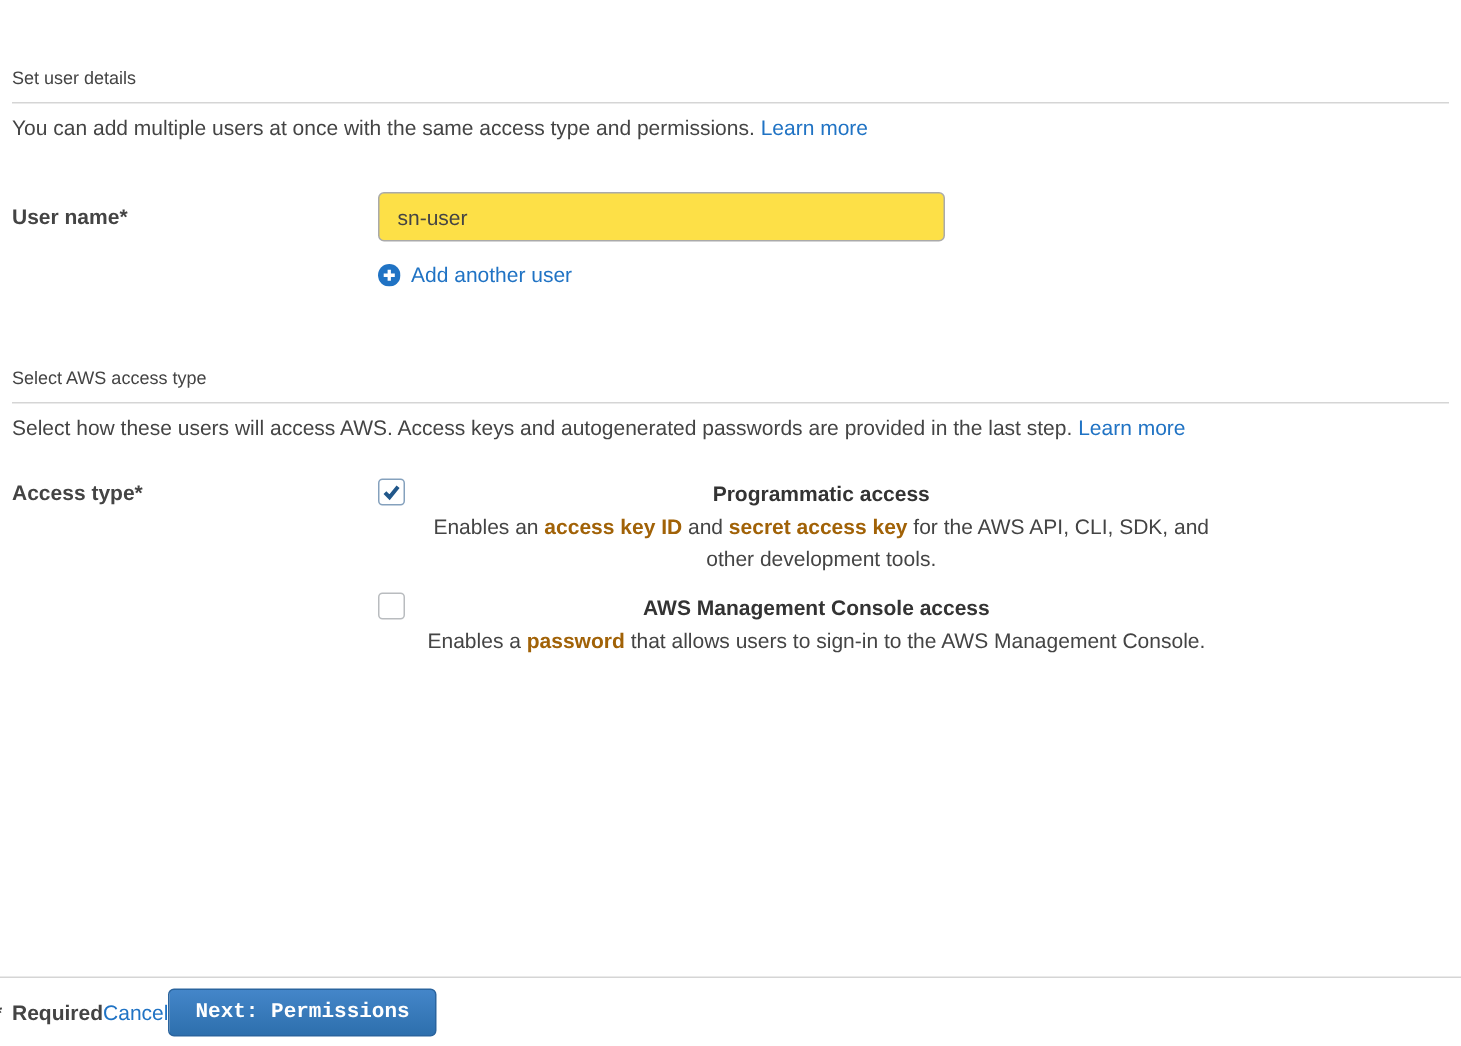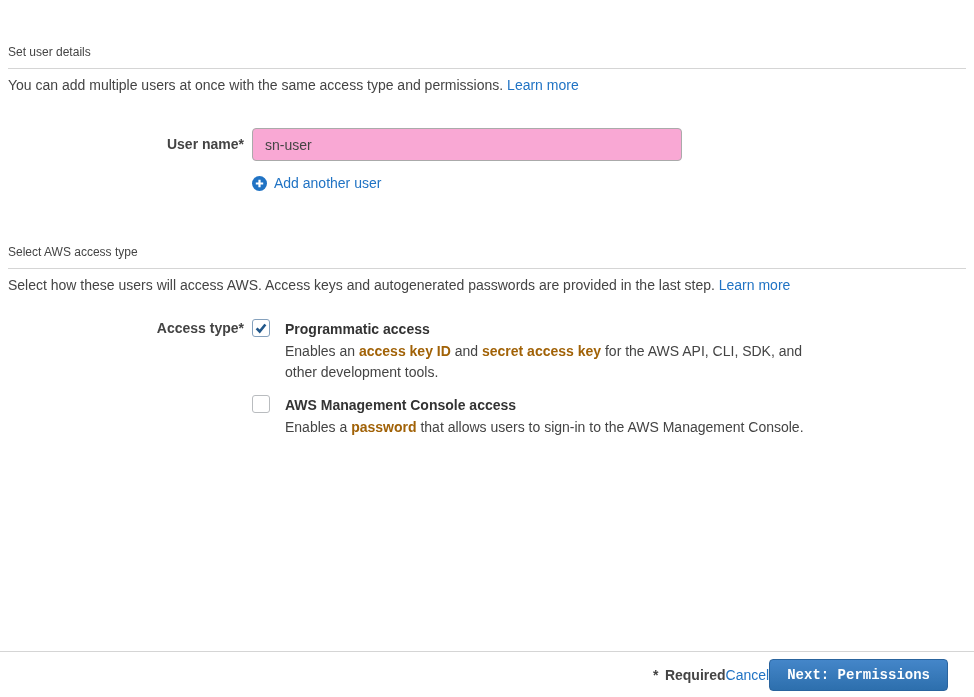--- a/index.html
+++ b/index.html
@@ -26,49 +26,49 @@
     font-size:12px; font-weight:400; color:#444; line-height:20px;
     margin-top:42px; padding-bottom:6px; border-bottom:1px solid #d5d5d5;
   }
   h2.sec-h.second { margin-top:51px; }
   p.desc { margin-top:8px; font-size:14px; line-height:16px; color:#444; }
   a.link { color:#2073c4; text-decoration:none; cursor:pointer; }
   a.link.bold { font-weight:normal; }
   
   .form-row { display:flex; margin-top:35px; }
   .form-row.access { margin-top:26px; }
-  .flabel { width:236px; text-align:right; font-weight:bold; font-size:14px; color:#444; padding-top:8px; flex:none; }
+  .flabel { width:236px; text-align:left; font-weight:bold; font-size:14px; color:#444; padding-top:8px; flex:none; }
   .form-row.access .flabel { padding-top:1px; }
   .fcontent { margin-left:8px; }
   .text-input {
-    width:430px; height:33px; border:1px solid #aaa; border-radius:4px;
+    width:378px; height:33px; border:1px solid #aaa; border-radius:4px;
     padding:0 12px; font-size:14px; color:#444; font-family:"Liberation Sans", sans-serif;
-    outline:none; background:#f9a8d4;
+    outline:none; background:#fde047;
   }
   .add-link { display:flex; align-items:center; margin-top:14px; cursor:pointer; }
   .add-link .plus { width:15px; height:15px; margin-right:7px; display:inline-flex; }
   .add-link a { font-size:14px; }
   
   .option { display:flex; align-items:flex-start; }
   .option + .option { margin-top:12px; }
   .checkbox {
     width:18px; height:18px; flex:none; border:1px solid #b9bcbf; border-radius:3px;
     background:#fff; margin-right:15px; margin-top:0; display:inline-flex;
     align-items:center; justify-content:center; cursor:pointer;
   }
   .checkbox.checked { border-color:#85a1bd; }
-  .opt-text { max-width:525px; }
+  .opt-text { max-width:525px;text-align:center; }
   .opt-title { font-size:14px; font-weight:bold; color:#333; line-height:18px; padding-top:1px; }
   .opt-desc { font-size:14px; color:#444; line-height:21px; margin-top:3px; }
   .opt-desc b { color:#a16207; }
   
   .footer {
     position:absolute; left:0; right:0; bottom:0; height:46px; background:#fff;
     border-top:1px solid #d5d5d5;
-    display:flex; align-items:center; justify-content:flex-end;
+    display:flex; align-items:center; justify-content:flex-start;
     padding-left:8px; padding-right:26px;
   }
   .req { position:relative; font-weight:bold; font-size:14px; color:#444; }
   .req .ast { position:absolute; left:-12px; top:0; }
   .footer-actions { display:flex; align-items:center; }
   .footer-actions a.link { font-size:14px; }
   .primary-btn {
     height:32px; padding:0 17px; border:1px solid #2a649e; border-radius:4px;
     background:linear-gradient(#4486c9, #2d6fad); color:#fff;
     font-family:Liberation Mono, monospace; font-size:14px; font-weight:bold;

